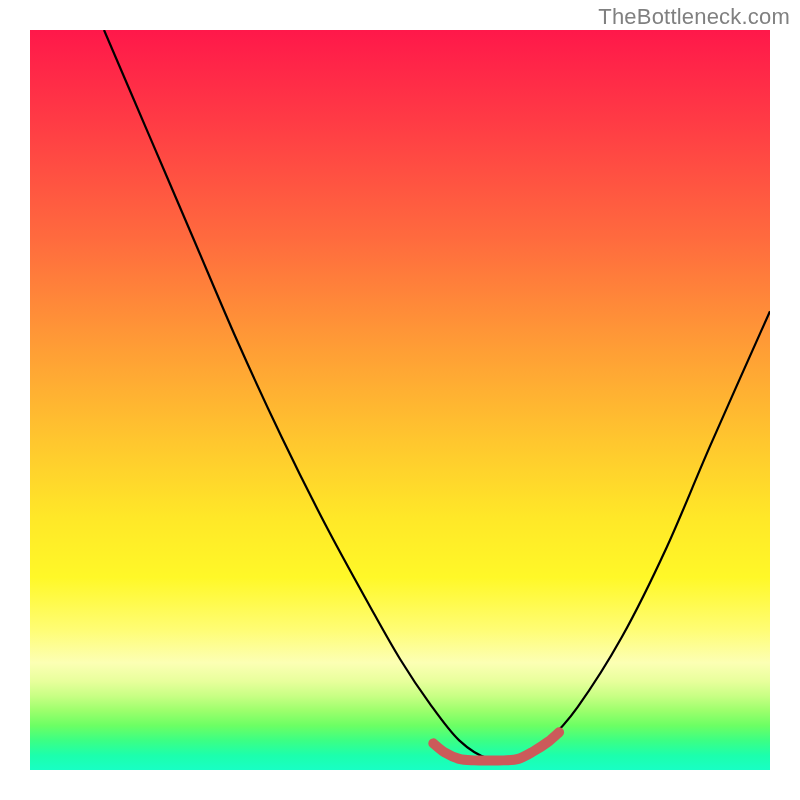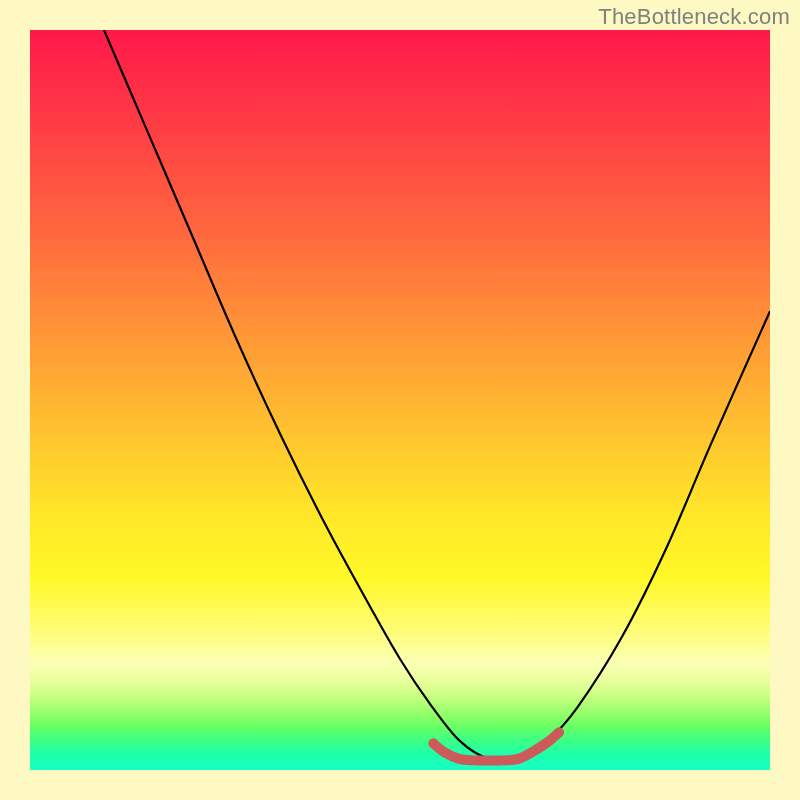--- a/index.html
+++ b/index.html
@@ -10,21 +10,21 @@
     background: #000000;
     overflow: hidden;
     font-family: Arial, Helvetica, sans-serif;
   }
   .frame {
     position: absolute;
     left: 0;
     top: 0;
     width: 800px;
     height: 800px;
-    background: #fef9c3;
+    background: #ffffff;
   }
   .plot {
     position: absolute;
     left: 30px;
     top: 30px;
     width: 740px;
     height: 740px;
     overflow: hidden;
   }
   .gradient {

